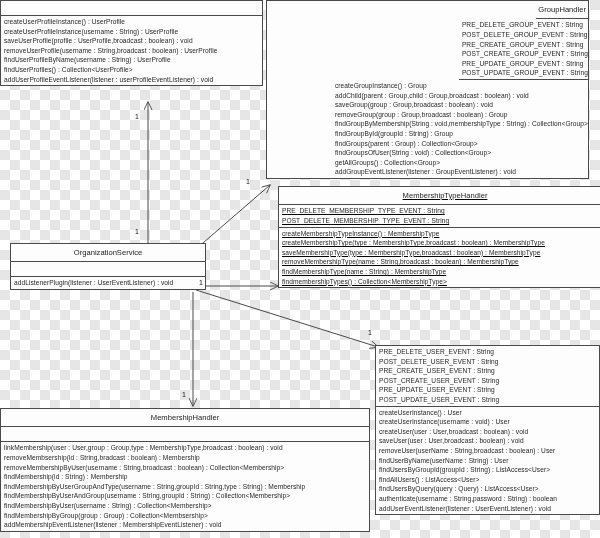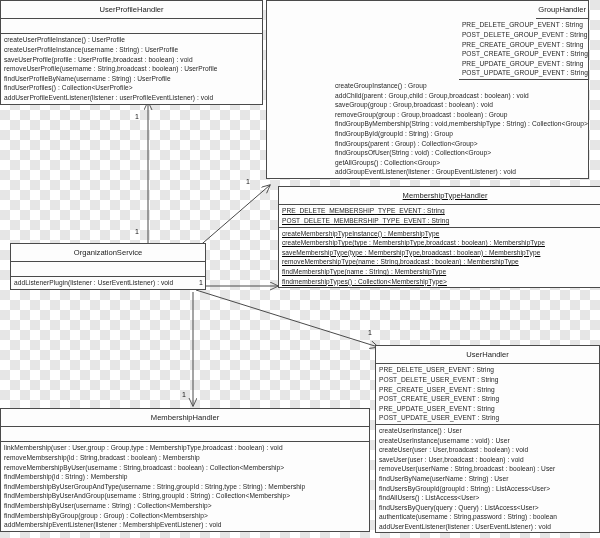--- a/index.html
+++ b/index.html
@@ -108,21 +108,20 @@
     <line x1="196" y1="249" x2="270" y2="185" stroke="#4a4a4a" stroke-width="1" marker-end="url(#arrowOpen)"></line>
 
     <line x1="196" y1="286" x2="278" y2="286" stroke="#4a4a4a" stroke-width="1" marker-end="url(#arrowOpen)"></line>
 
     <line x1="196" y1="290" x2="378" y2="347" stroke="#4a4a4a" stroke-width="1" marker-end="url(#arrowOpen)"></line>
 
     <line x1="193" y1="292" x2="193" y2="406" stroke="#4a4a4a" stroke-width="1" marker-end="url(#arrowOpen)"></line>
   </svg>
 
   <div class="uml-class" id="box-userprofilehandler">
-    <div class="class-name">UserProfileHandler</div>
     <div class="compartment empty"></div>
     <div class="compartment">
         <div class="member">createUserProfileInstance() : UserProfile</div>
         <div class="member">createUserProfileInstance(username : String) : UserProfile</div>
         <div class="member">saveUserProfile(profile : UserProfile,broadcast : boolean) : void</div>
         <div class="member">removeUserProfile(username : String,broadcast : boolean) : UserProfile</div>
         <div class="member">findUserProfileByName(username : String) : UserProfile</div>
         <div class="member">findUserProfiles() : Collection&lt;UserProfile&gt;</div>
         <div class="member">addUserProfileEventListener(listener : userProfileEventListener) : void</div>
       </div>
@@ -170,21 +169,20 @@
 
   <div class="uml-class" id="box-organizationservice">
     <div class="class-name">OrganizationService</div>
     <div class="compartment empty"></div>
     <div class="compartment">
         <div class="member">addListenerPlugin(listener : UserEventListener) : void</div>
       </div>
   </div>
 
   <div class="uml-class" id="box-userhandler">
-    <div class="class-name">UserHandler</div>
     <div class="compartment">
         <div class="member">PRE_DELETE_USER_EVENT : String</div>
         <div class="member">POST_DELETE_USER_EVENT : String</div>
         <div class="member">PRE_CREATE_USER_EVENT : String</div>
         <div class="member">POST_CREATE_USER_EVENT : String</div>
         <div class="member">PRE_UPDATE_USER_EVENT : String</div>
         <div class="member">POST_UPDATE_USER_EVENT : String</div>
       </div>
     <div class="compartment">
         <div class="member">createUserInstance() : User</div>

